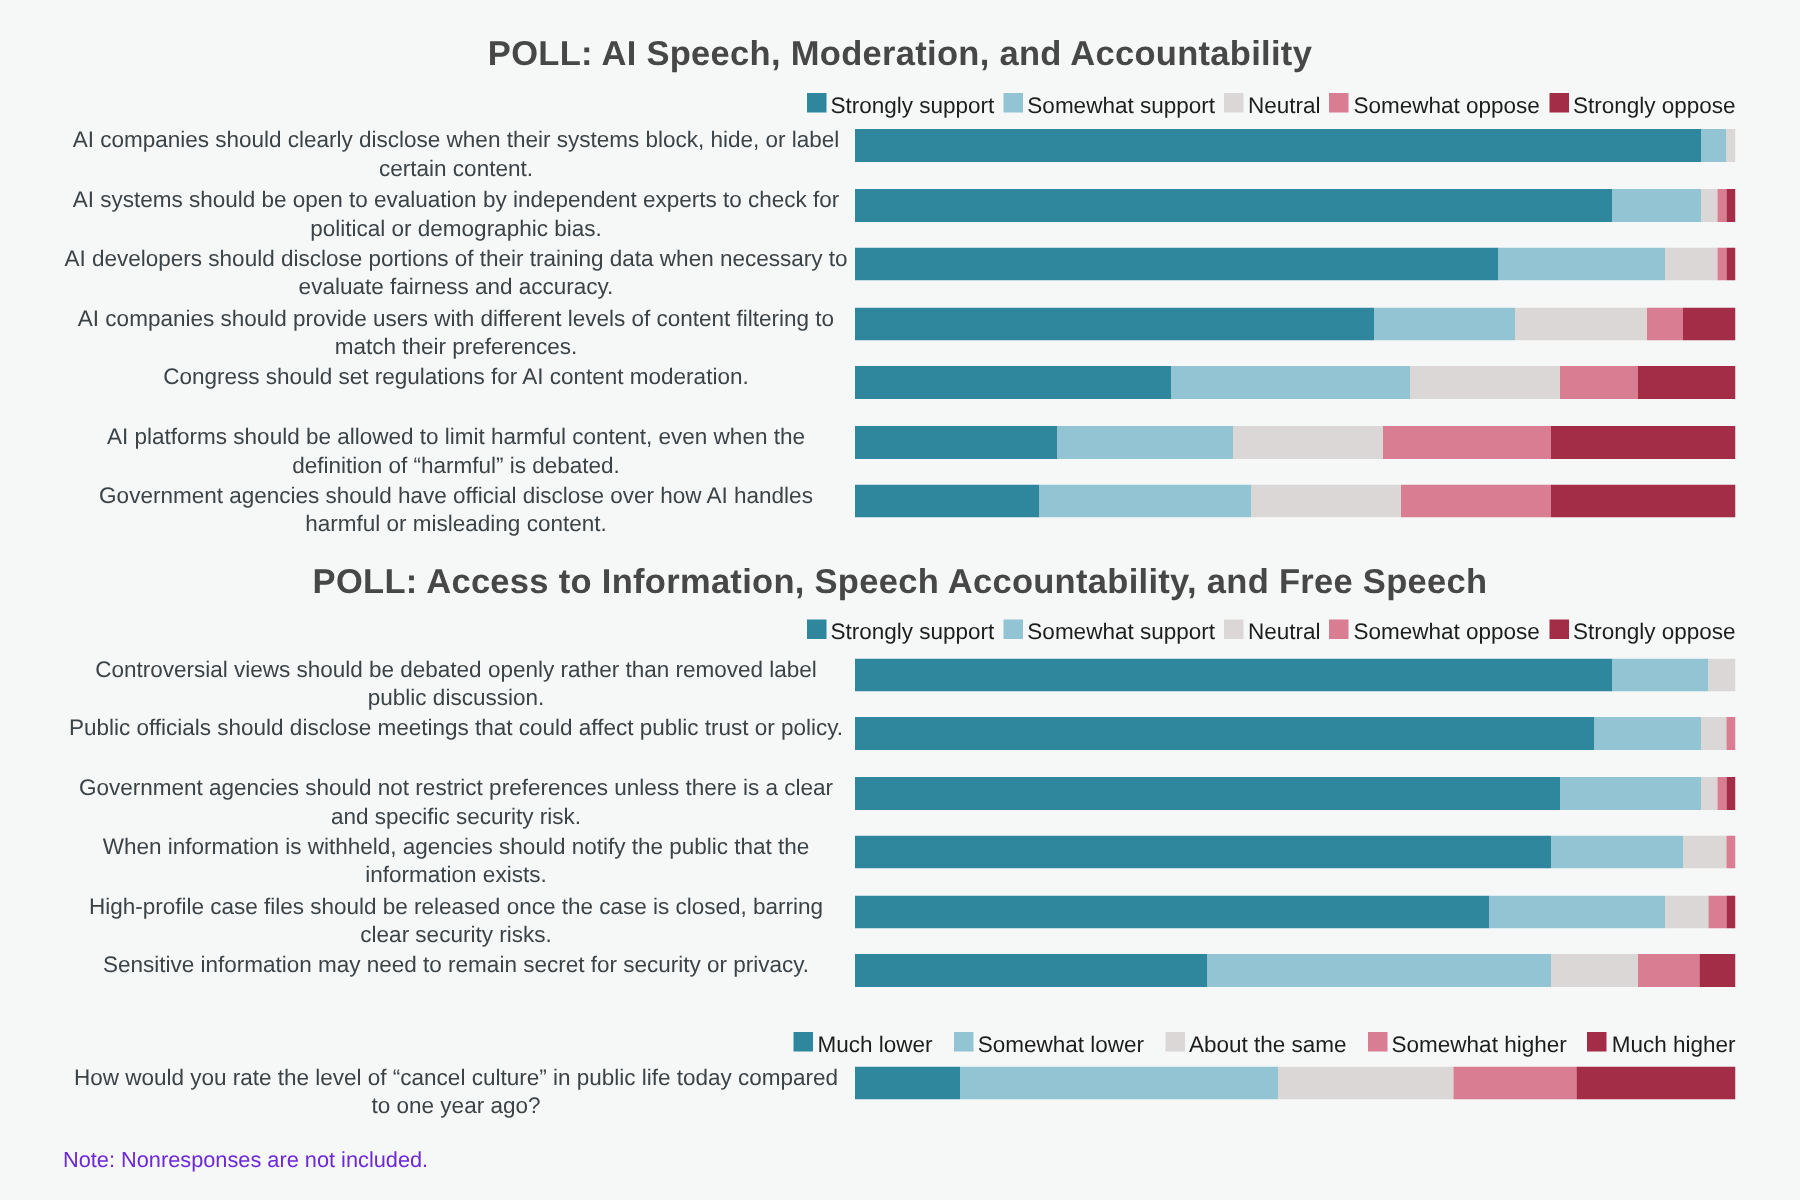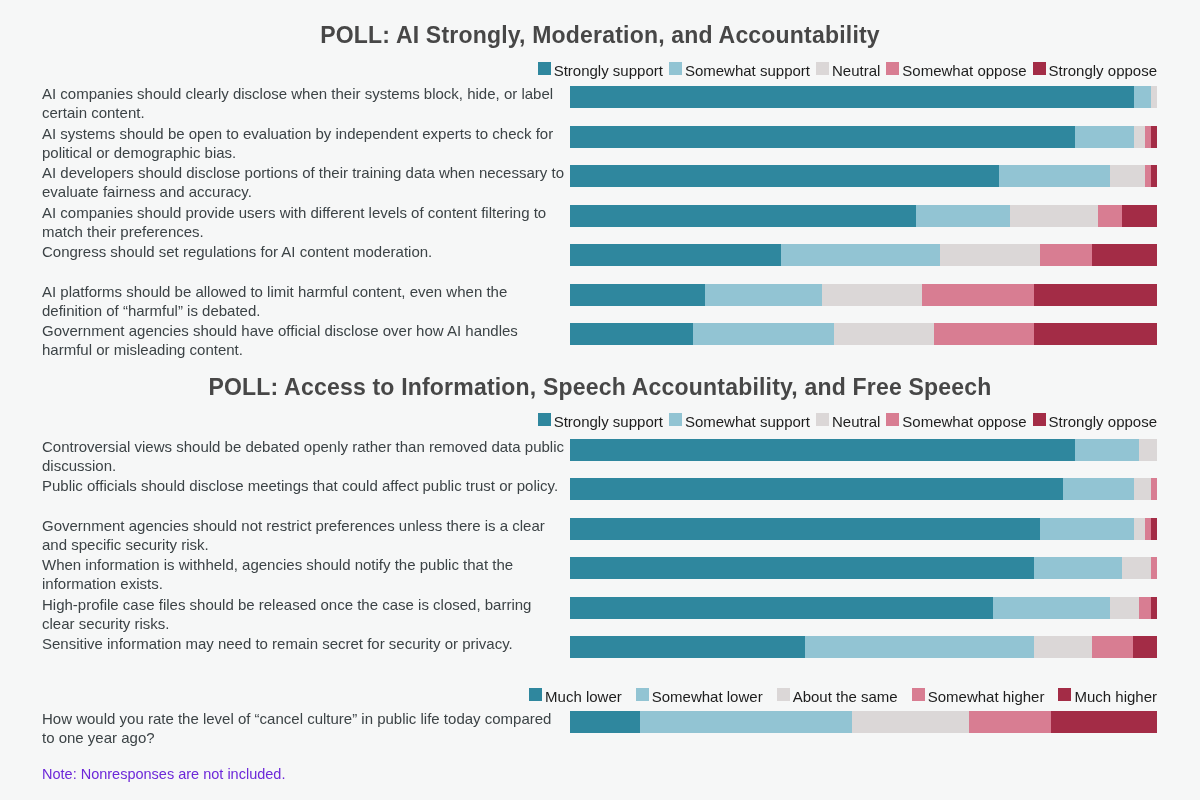--- a/index.html
+++ b/index.html
@@ -30,20 +30,21 @@
   .rows-s2{margin-top:8px;}
   .rows-s3{margin-top:5px;}
   .row{
     display:flex;align-items:flex-start;
     height:39.5px;padding-left:42px;
   }
   .row-label{
     width:524px;flex:0 0 524px;
     font-size:15px;line-height:19px;color:#3C4346;
     margin-top:-2px;
+    text-align:center;
   }
   .bar{
     width:587px;flex:0 0 587px;height:22px;
     margin-left:4px;display:flex;overflow:hidden;
   }
   .seg{display:block;height:100%;}
   .footer{
     position:absolute;left:0;right:0;bottom:18px;
     display:flex;justify-content:space-between;align-items:flex-end;
     padding:0 43px 0 42px;
@@ -53,21 +54,21 @@
     font-family:"Liberation Serif",serif;
     font-size:28px;color:#15151D;letter-spacing:1px;
     font-weight:500;white-space:nowrap;
   }
 </style>
 </head>
 <body>
 
 <div class="page">
 
-  <h1 class="poll-title first">POLL: AI Strongly, Moderation, and Accountability</h1>
+  <h1 class="poll-title first">POLL: AI Speech, Moderation, and Accountability</h1>
 
   <section>
     <div class="legend">
         <span class="legend-item">
           <span class="swatch" style="background: rgb(47, 135, 158);"></span>
           <span class="legend-label">Strongly support</span>
         </span>
         <span class="legend-item">
           <span class="swatch" style="background: rgb(146, 196, 211);"></span>
           <span class="legend-label">Somewhat support</span>
@@ -177,21 +178,21 @@
           <span class="swatch" style="background: rgb(216, 125, 146);"></span>
           <span class="legend-label">Somewhat oppose</span>
         </span>
         <span class="legend-item">
           <span class="swatch" style="background: rgb(163, 44, 70);"></span>
           <span class="legend-label">Strongly oppose</span>
         </span>
       </div>
     <div class="rows rows-s2">
         <div class="row">
-          <div class="row-label">Controversial views should be debated openly rather than removed data public discussion.</div>
+          <div class="row-label">Controversial views should be debated openly rather than removed label public discussion.</div>
           <div class="bar">
             <span class="seg" style="width: 86%; background: rgb(47, 135, 158);"></span>
             <span class="seg" style="width: 11%; background: rgb(146, 196, 211);"></span>
             <span class="seg" style="width: 3%; background: rgb(219, 215, 215);"></span>
           </div>
         </div>
         <div class="row">
           <div class="row-label">Public officials should disclose meetings that could affect public trust or policy.</div>
           <div class="bar">
             <span class="seg" style="width: 84%; background: rgb(47, 135, 158);"></span>

